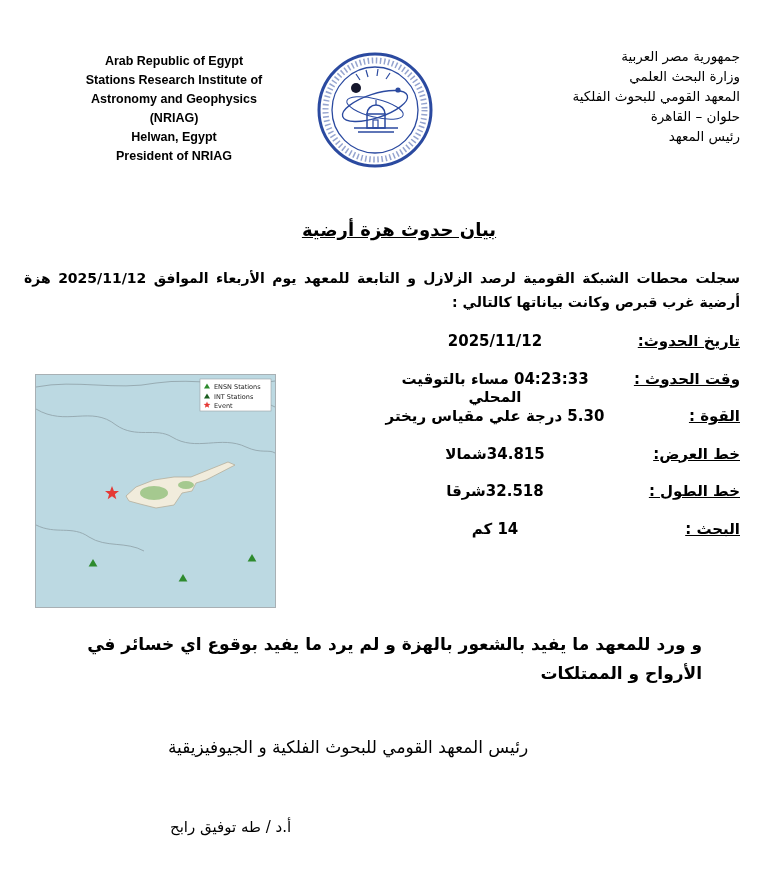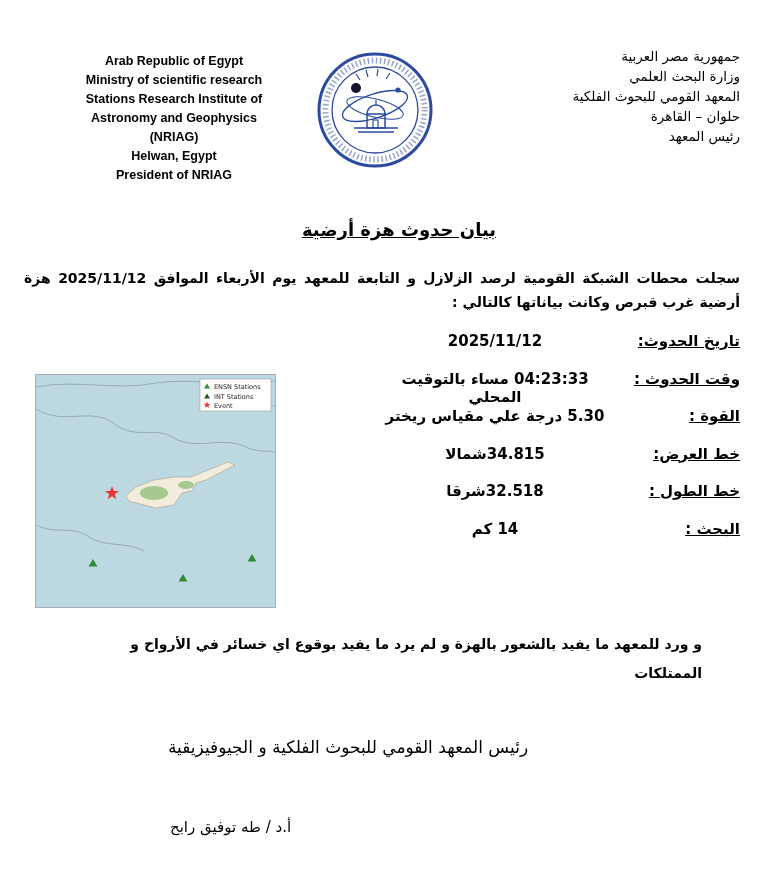--- a/index.html
+++ b/index.html
@@ -36,34 +36,33 @@
   .field-value{flex:1;text-align:center;}
   
   .map{
     position:absolute;left:35px;top:374px;width:241px;height:234px;
     border:1px solid #a8b0b4;box-sizing:border-box;background:#bef264;
   }
   .map svg{display:block;width:100%;height:100%;}
   
   .closing{
     position:absolute;top:630px;left:64px;right:64px;margin:0;direction:rtl;
-    font-size:14px;font-weight:bold;line-height:29px;text-align:right;
+    font-size:17px;font-weight:bold;line-height:29px;text-align:right;
   }
   
   .sig-title{position:absolute;top:737px;left:168px;margin:0;direction:rtl;font-size:17px;white-space:nowrap;}
   .sig-name{position:absolute;top:818px;left:170px;margin:0;direction:rtl;font-size:15px;white-space:nowrap;}
 </style>
 </head>
 <body>
 
 <div class="page">
 
   <div class="header-en">
     <div>Arab Republic of Egypt</div>
-    <div>Ministry of scientific research</div>
     <div>Stations Research Institute of</div>
     <div>Astronomy and Geophysics</div>
     <div>(NRIAG)</div>
     <div>Helwan, Egypt</div>
     <div>President of NRIAG</div>
   </div>
 
   <div class="logo">
     <svg viewBox="0 0 118 142" xmlns="http://www.w3.org/2000/svg">
       <g stroke="#2b4aa0" fill="none">

